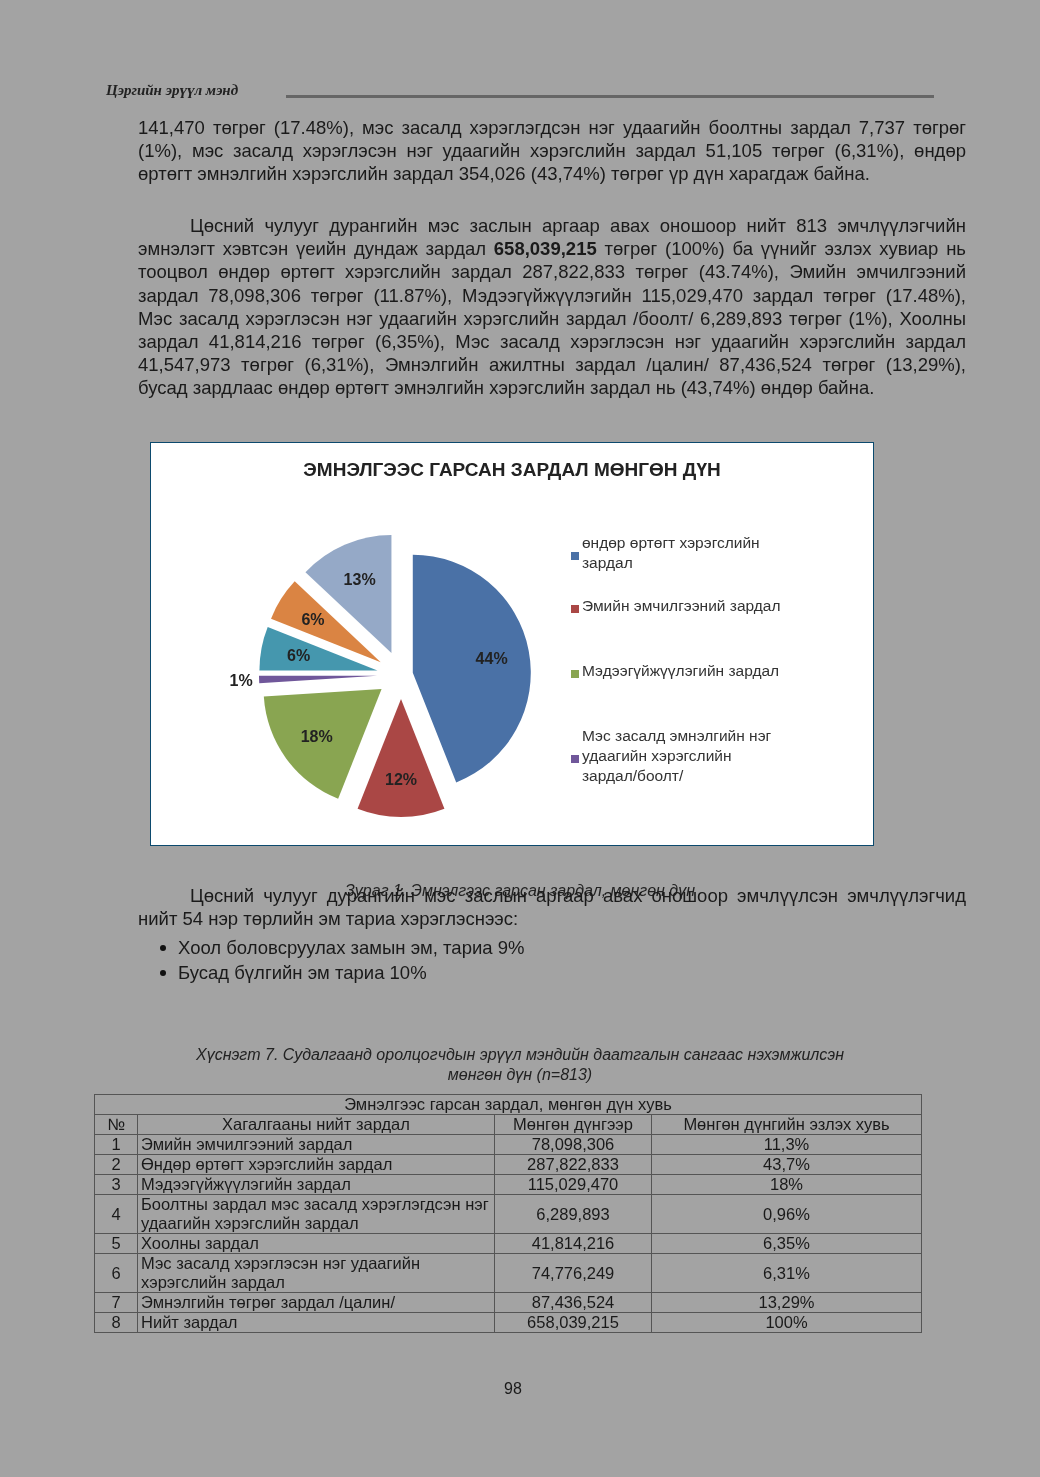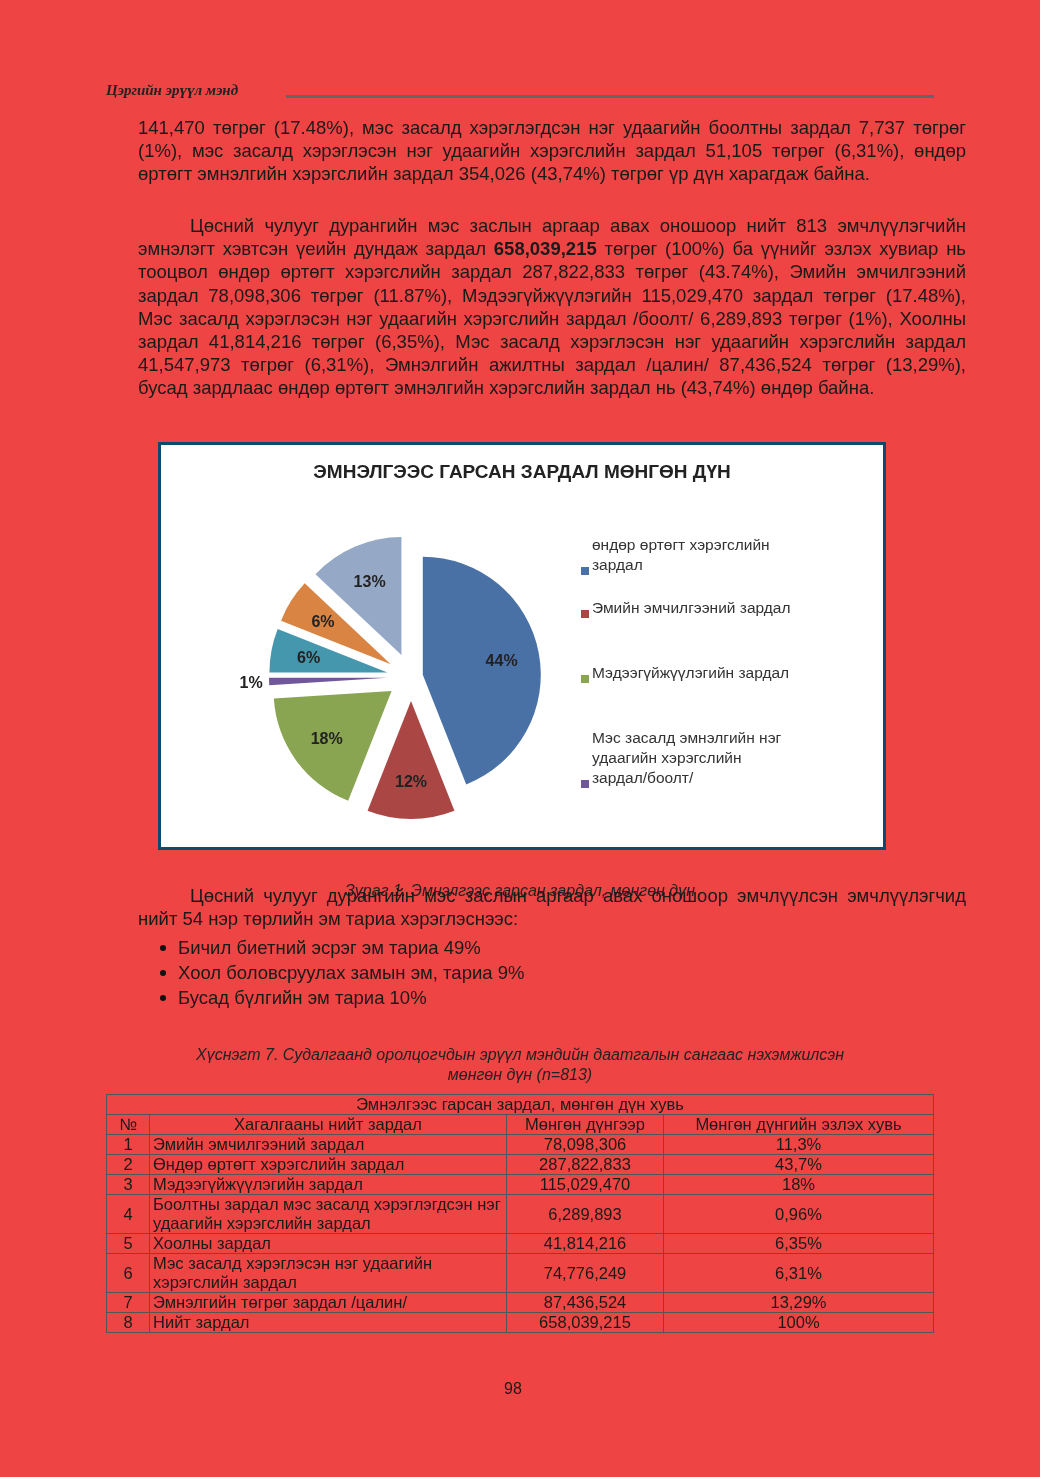--- a/index.html
+++ b/index.html
@@ -1,31 +1,31 @@
 <!DOCTYPE html>
 <html><head>
 <meta charset="utf-8">
 <style>
   body { margin:0; background:#ffffff; }
-  .page { position:relative; width:1040px; height:1477px; background:#ef4444; font-family:"Liberation Sans", sans-serif; color:#1a1a1a; }
+  .page { position:relative; width:1040px; height:1477px; background:#a3a3a3; font-family:"Liberation Sans", sans-serif; color:#1a1a1a; }
   .header { position:absolute; left:106px; top:82px; width:828px; height:20px; }
   .header-title { font-family:"Liberation Serif", serif; font-style:italic; font-weight:bold; font-size:15px; color:#222; position:absolute; left:0; top:0; }
   .header-line { position:absolute; left:180px; right:0; top:13px; border-top:3px solid #666; }
   .para { position:absolute; left:106px; width:828px; font-size:18.5px; line-height:23.2px; text-align:justify;margin-left:32px; }
   .para .indent { display:inline-block; width:52px; }
-  .chart-box { position:absolute; left:158px; top:442px; width:722px; height:402px; border:3px solid #0c4a6e; background:#fff; }
+  .chart-box { position:absolute; left:150px; top:442px; width:722px; height:402px; border:1px solid #0c4a6e; background:#fff; }
   .chart-title { position:absolute; left:0; right:0; top:16px; text-align:center; font-weight:bold; font-size:19px; color:#222; }
   .legend { position:absolute; left:420px; top:90px; width:270px; font-size:15.5px; line-height:20px; color:#333; }
-  .legend-item { position:absolute; left:0; display:flex; align-items:flex-end; }
+  .legend-item { position:absolute; left:0; display:flex; align-items:center; }
   .legend-swatch { width:8px; height:8px; margin-top:6px; margin-right:3px; flex:none; }
   .caption { position:absolute; left:106px; width:828px; text-align:center; font-style:italic; font-size:16px; color:#222; }
   .bullets { position:absolute; left:160px; top:935px; font-size:18.5px; line-height:25px; }
   .bullet-item { display:flex; align-items:center; }
   .bullet-dot { width:6px; height:6px; border-radius:50%; background:#111; margin-right:12px; }
-  table.data { position:absolute; left:106px; top:1094px; width:828px; border-collapse:collapse; font-size:16.5px; }
+  table.data { position:absolute; left:94px; top:1094px; width:828px; border-collapse:collapse; font-size:16.5px; }
   table.data td { border:1px solid #555; padding:0 3px; line-height:19px; }
   .c { text-align:center; }
   .page-num { position:absolute; left:0; right:14px; top:1380px; text-align:center; font-size:16px; }
 </style>
 </head>
 <body>
 
 <div class="page">
 
   <div class="header">
@@ -78,24 +78,20 @@
 зардал/боолт/</span>
       </div>
     </div>
   </div>
 
   <div class="caption" style="top:882px;">Зураг 1. Эмнэлгээс гарсан зардал, мөнгөн дүн</div>
 
   <div class="para" style="top:884px;"><span class="indent"></span><span>Цөсний чулууг дурангийн мэс заслын аргаар авах оношоор эмчлүүлсэн эмчлүүлэгчид нийт 54 нэр төрлийн эм тариа хэрэглэснээс:</span></div>
 
   <div class="bullets">
-    <div class="bullet-item">
-        <span class="bullet-dot"></span>
-        <span>Бичил биетний эсрэг эм тариа 49%</span>
-      </div>
     <div class="bullet-item">
         <span class="bullet-dot"></span>
         <span>Хоол боловсруулах замын эм, тариа 9%</span>
       </div>
     <div class="bullet-item">
         <span class="bullet-dot"></span>
         <span>Бусад бүлгийн эм тариа 10%</span>
       </div>
   </div>
 

